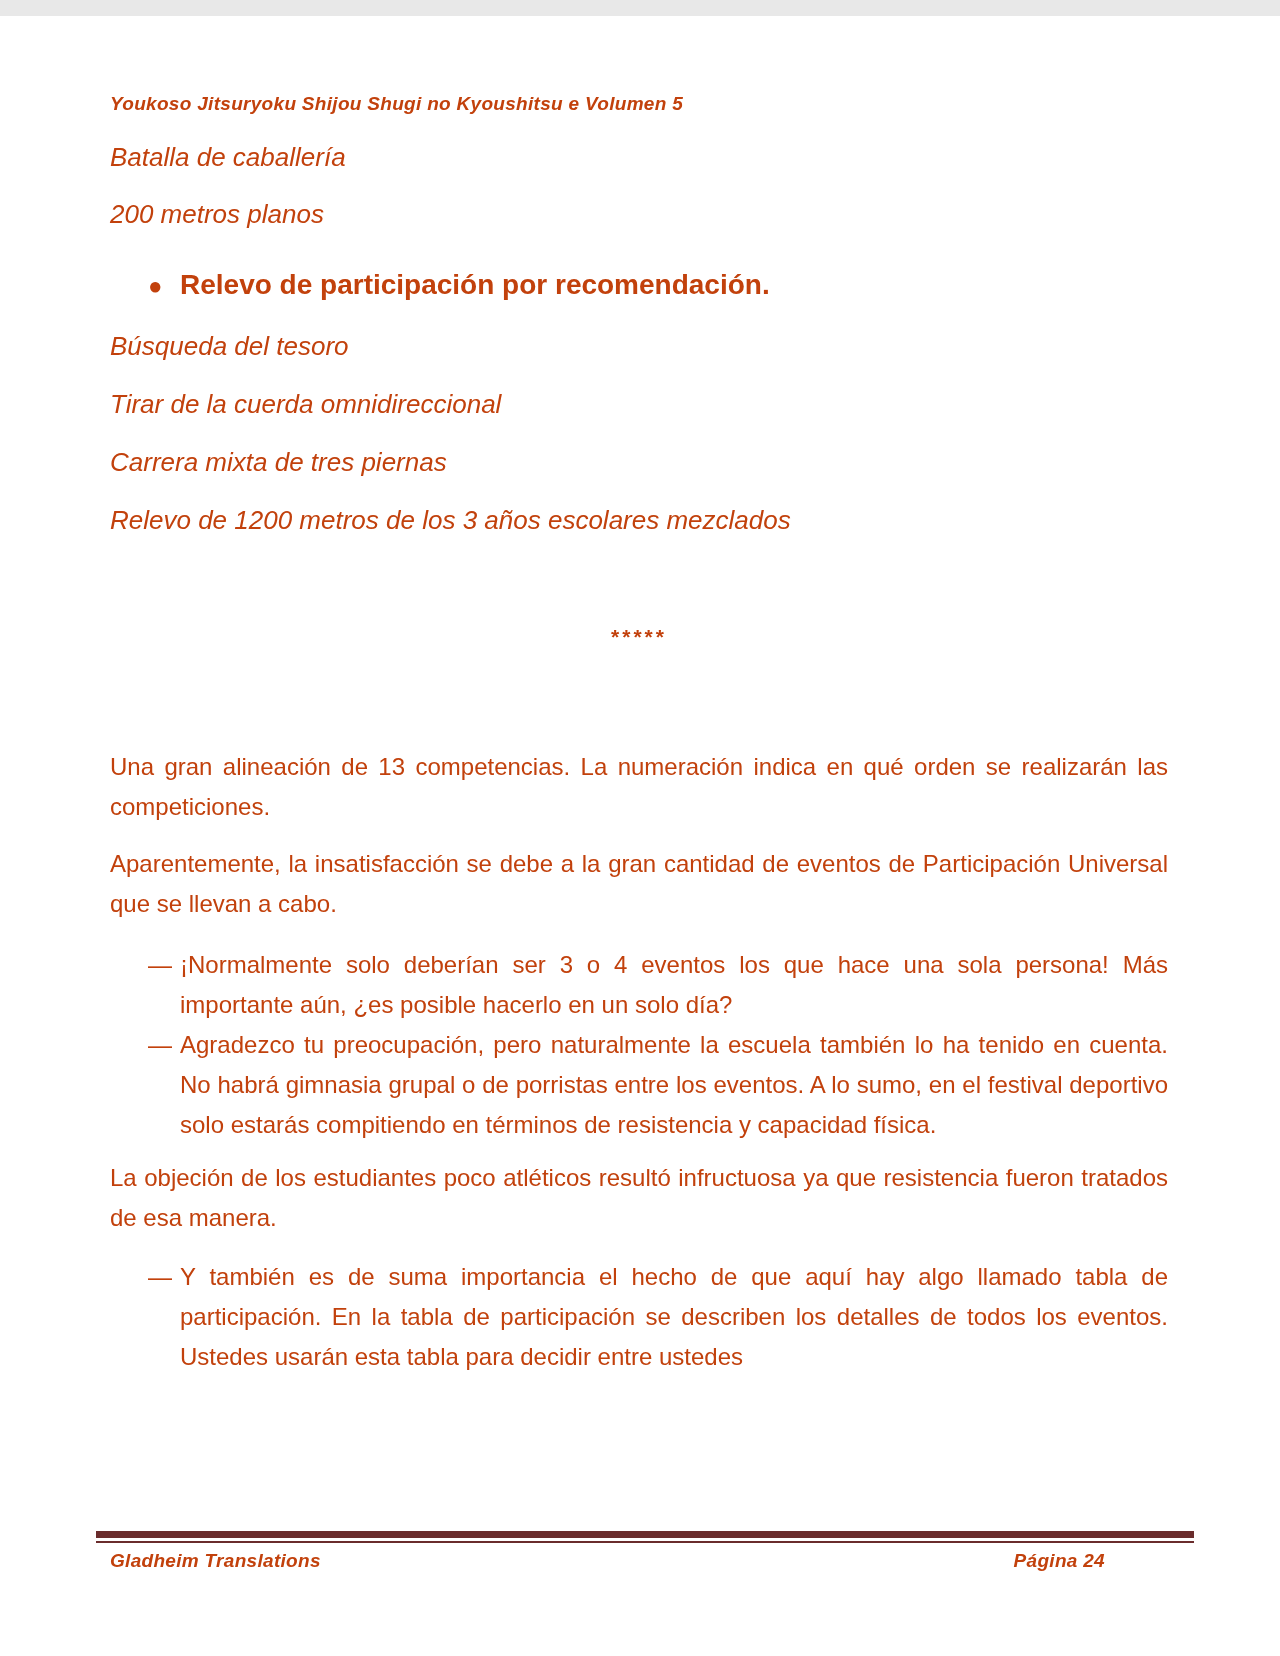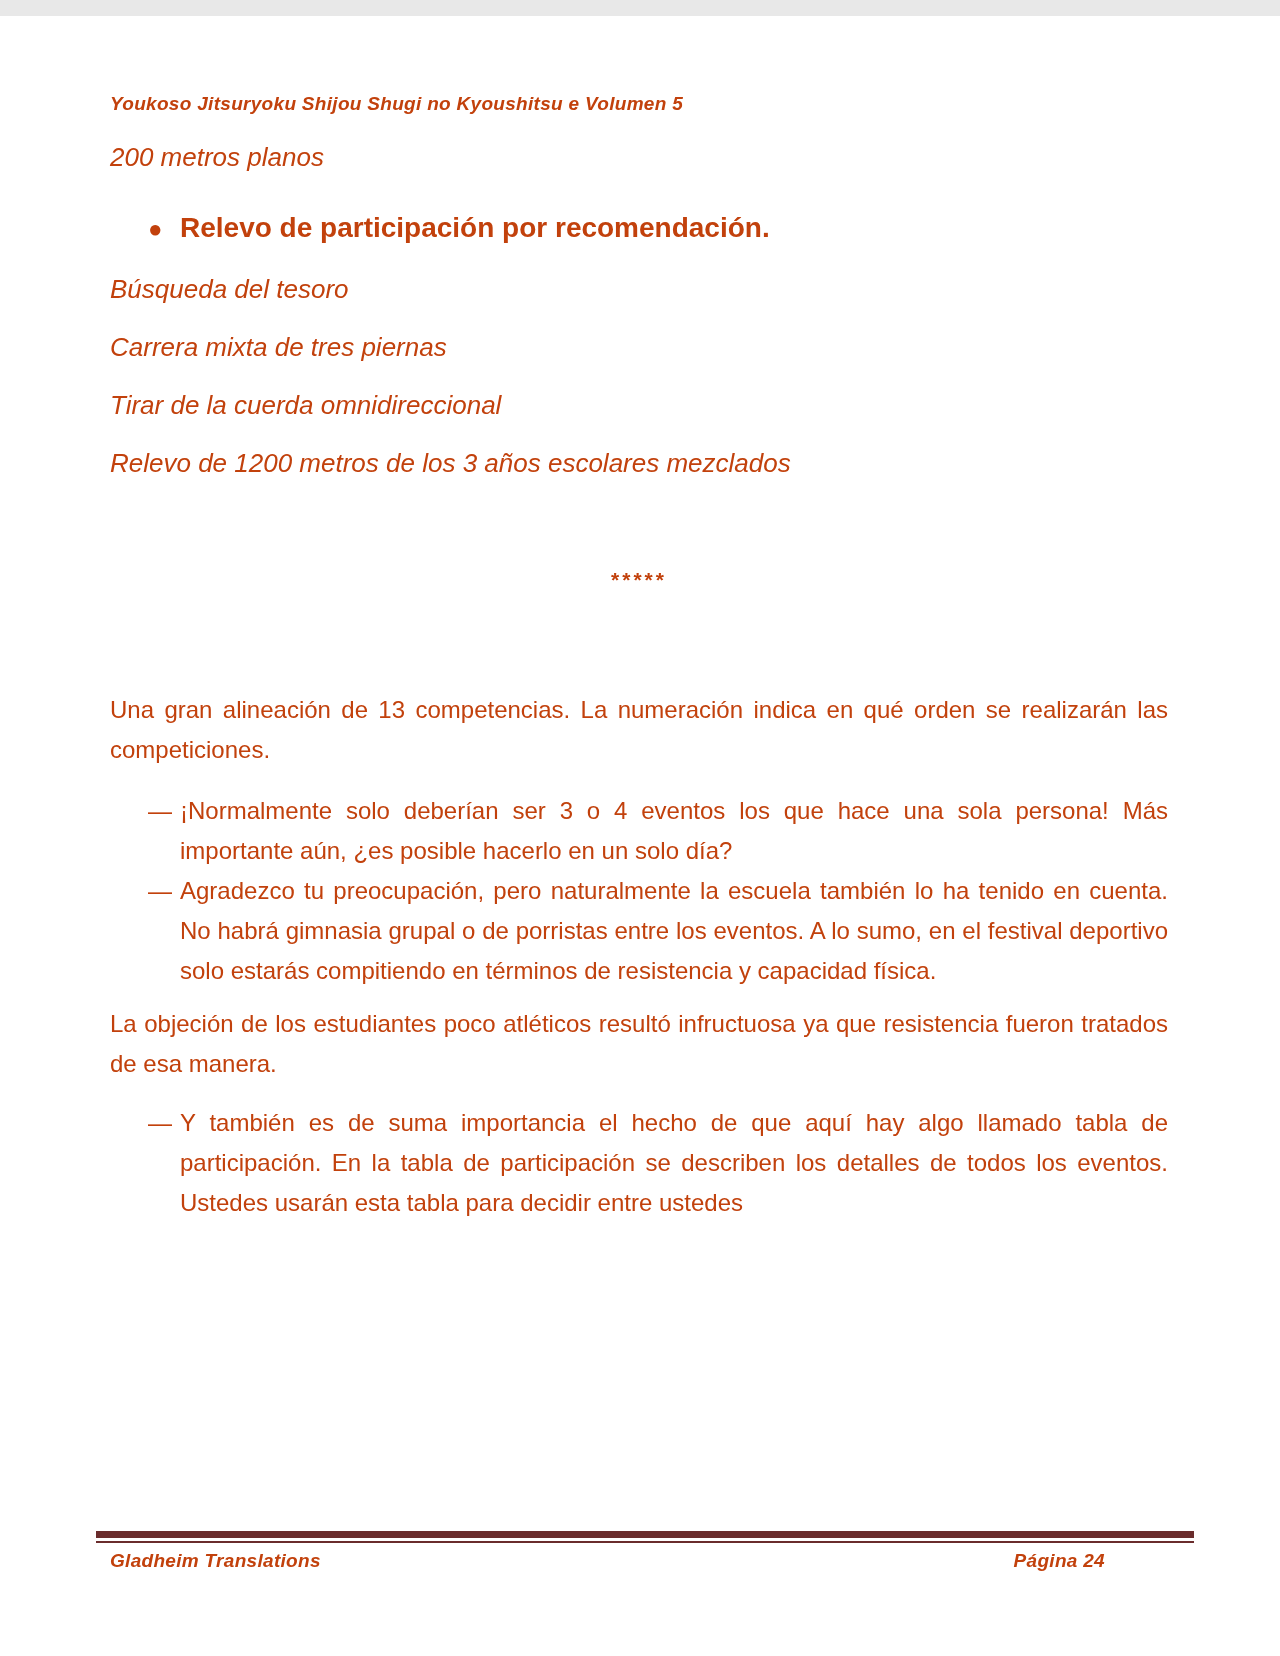--- a/index.html
+++ b/index.html
@@ -105,35 +105,37 @@
   }
 </style>
 </head>
 <body>
 
 <div class="page">
   <div class="content">
 
     <div class="doc-header">Youkoso Jitsuryoku Shijou Shugi no Kyoushitsu e Volumen 5</div>
 
+    <div class="event-item u">Batalla de caballería</div>
     <div class="event-item u">200 metros planos</div>
 
     <div class="bullet-row">
       <span class="bullet-glyph">●</span>
       <span>Relevo de participación por recomendación.</span>
     </div>
 
     <div class="event-item r0">Búsqueda del tesoro</div>
+    <div class="event-item r">Tirar de la cuerda omnidireccional</div>
     <div class="event-item r">Carrera mixta de tres piernas</div>
-    <div class="event-item r">Tirar de la cuerda omnidireccional</div>
     <div class="event-item r">Relevo de 1200 metros de los 3 años escolares mezclados</div>
 
     <div class="separator">*****</div>
 
     <p class="para p1">Una gran alineación de 13 competencias. La numeración indica en qué orden se realizarán las competiciones.</p>
+    <p class="para p2">Aparentemente, la insatisfacción se debe a la gran cantidad de eventos de Participación Universal que se llevan a cabo.</p>
 
     <div class="dialogue d1">
       <span class="dash-glyph">—</span>
       <span class="dialogue-text">¡Normalmente solo deberían ser 3 o 4 eventos los que hace una sola persona! Más importante aún, ¿es posible hacerlo en un solo día?</span>
     </div>
     <div class="dialogue d2">
       <span class="dash-glyph">—</span>
       <span class="dialogue-text">Agradezco tu preocupación, pero naturalmente la escuela también lo ha tenido en cuenta. No habrá gimnasia grupal o de porristas entre los eventos. A lo sumo, en el festival deportivo solo estarás compitiendo en términos de resistencia y capacidad física.</span>
     </div>
 

